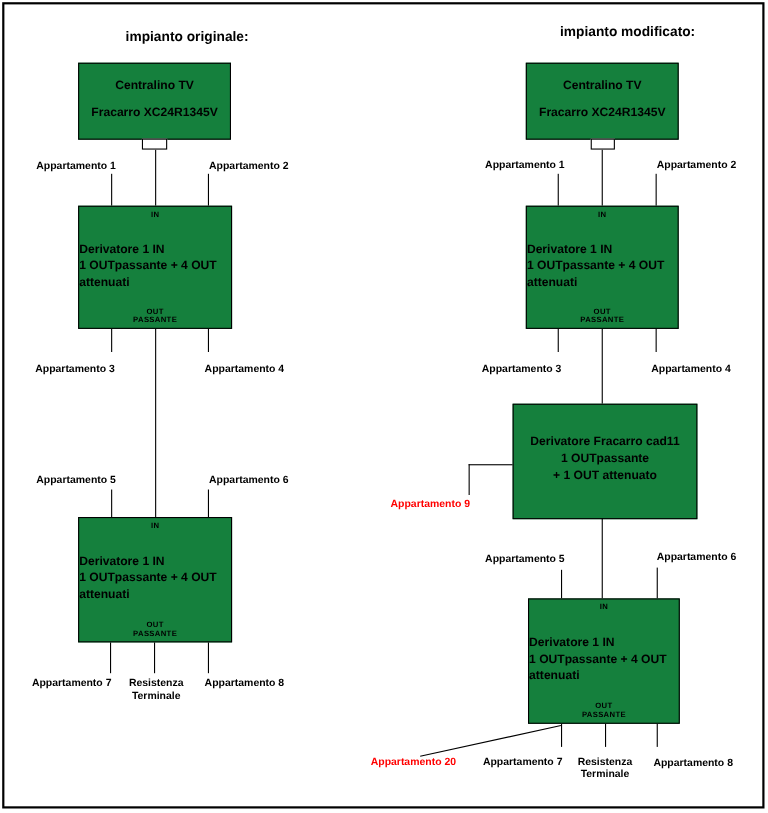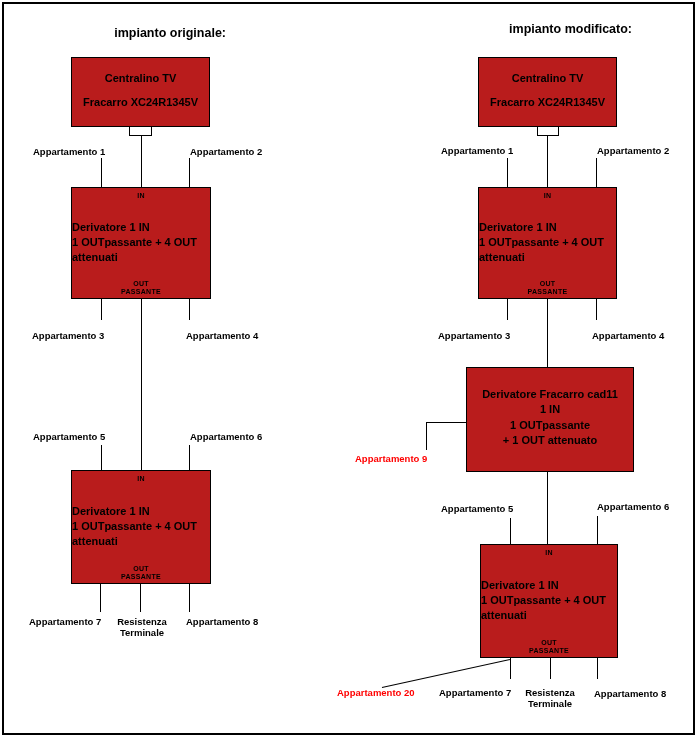--- a/index.html
+++ b/index.html
@@ -21,21 +21,21 @@
     position: absolute;
     width: 170px;
     text-align: right;
     font-size: 12.5px;
     font-weight: bold;
     white-space: nowrap;
   }
   .box {
     position: absolute;
     border: 1.5px solid #000000;
-    background: #b91c1c;
+    background: #15803d;
     box-sizing: border-box;
   }
   .centr {
     display: flex;
     flex-direction: column;
     justify-content: center;
     gap: 12px;
     text-align: center;
     font-size: 11px;
     font-weight: bold;
@@ -203,21 +203,20 @@
   <div class="vl" style="left:507px;top:299px;height:21px;"></div>
   <div class="vl" style="left:596px;top:299px;height:21px;"></div>
   <div class="vl" style="left:547px;top:299px;height:68px;"></div>
 
   <div class="lbl" style="left:438px;top:330px;">Appartamento 3</div>
   <div class="lbl" style="left:592px;top:330px;">Appartamento 4</div>
 
   <div class="box" style="left:466px;top:367px;width:168px;height:105px;">
     <div class="box-main4">
       <div>Derivatore Fracarro cad11</div>
-      <div>1 IN</div>
       <div>1 OUTpassante</div>
       <div>+ 1 OUT attenuato</div>
     </div>
   </div>
 
   <div class="hl" style="left:426px;top:422px;width:40px;"></div>
   <div class="vl" style="left:426px;top:422px;height:28px;"></div>
   <div class="lbl red" style="left:355px;top:453px;">Appartamento 9</div>
 
   <div class="vl" style="left:547px;top:471px;height:73px;"></div>

